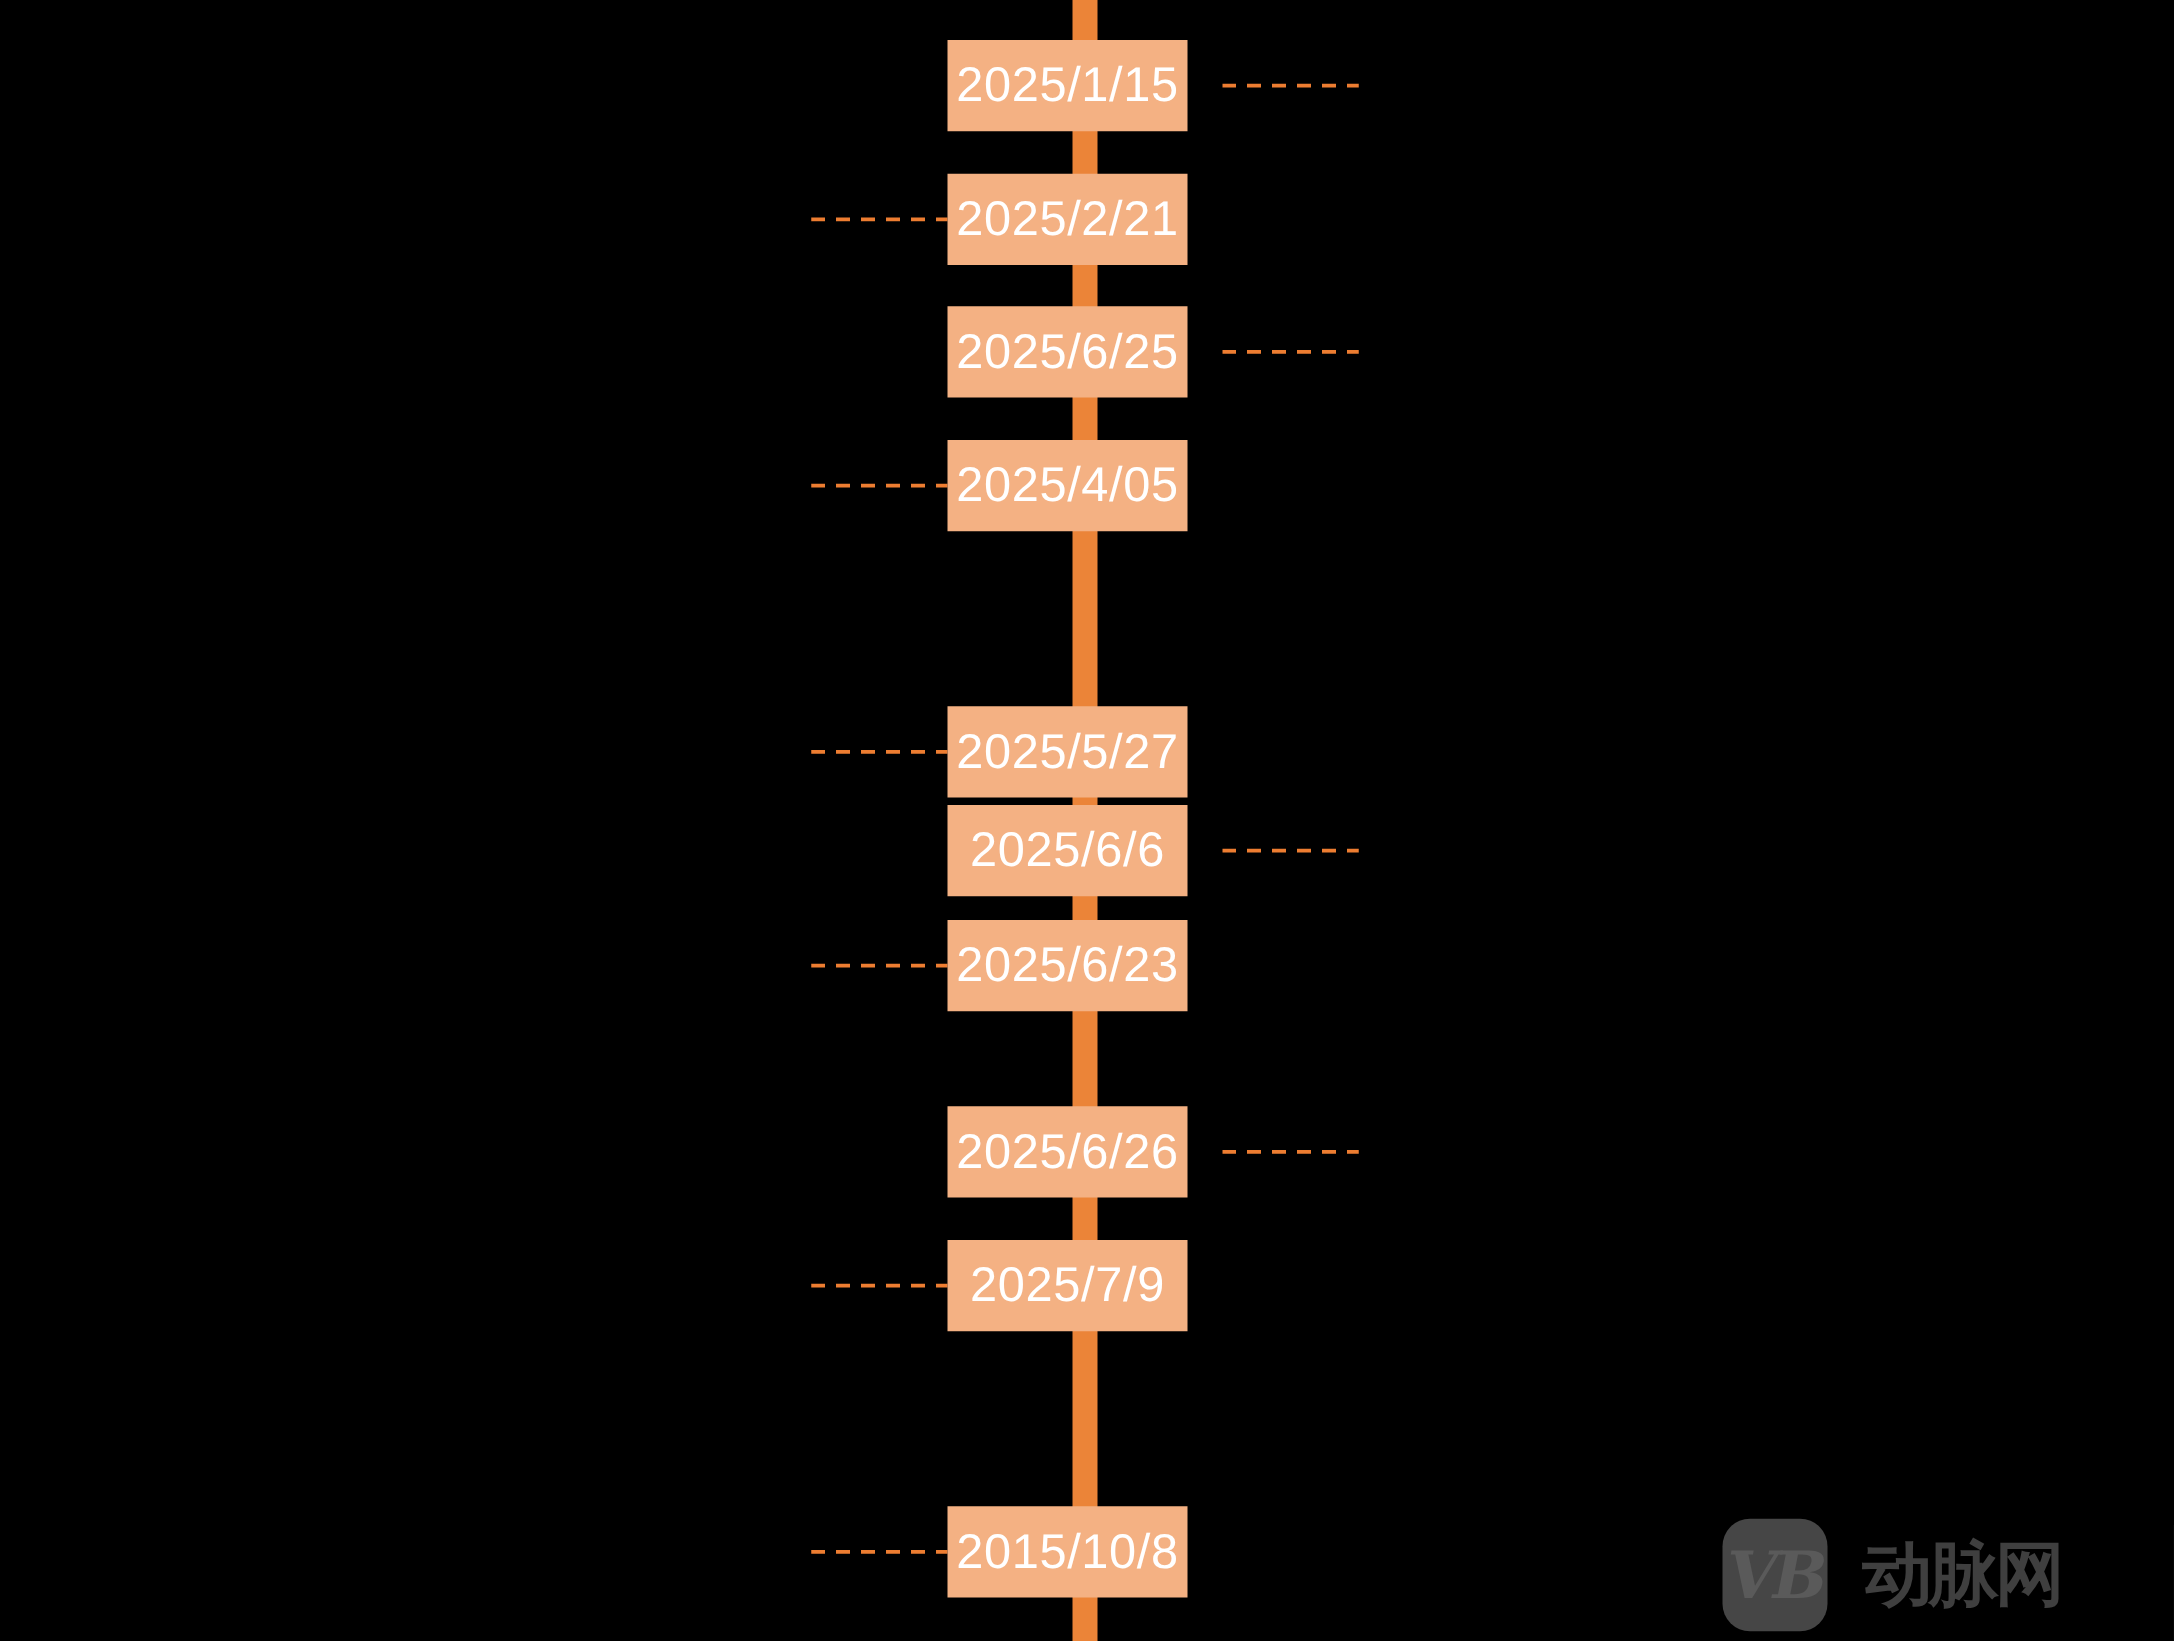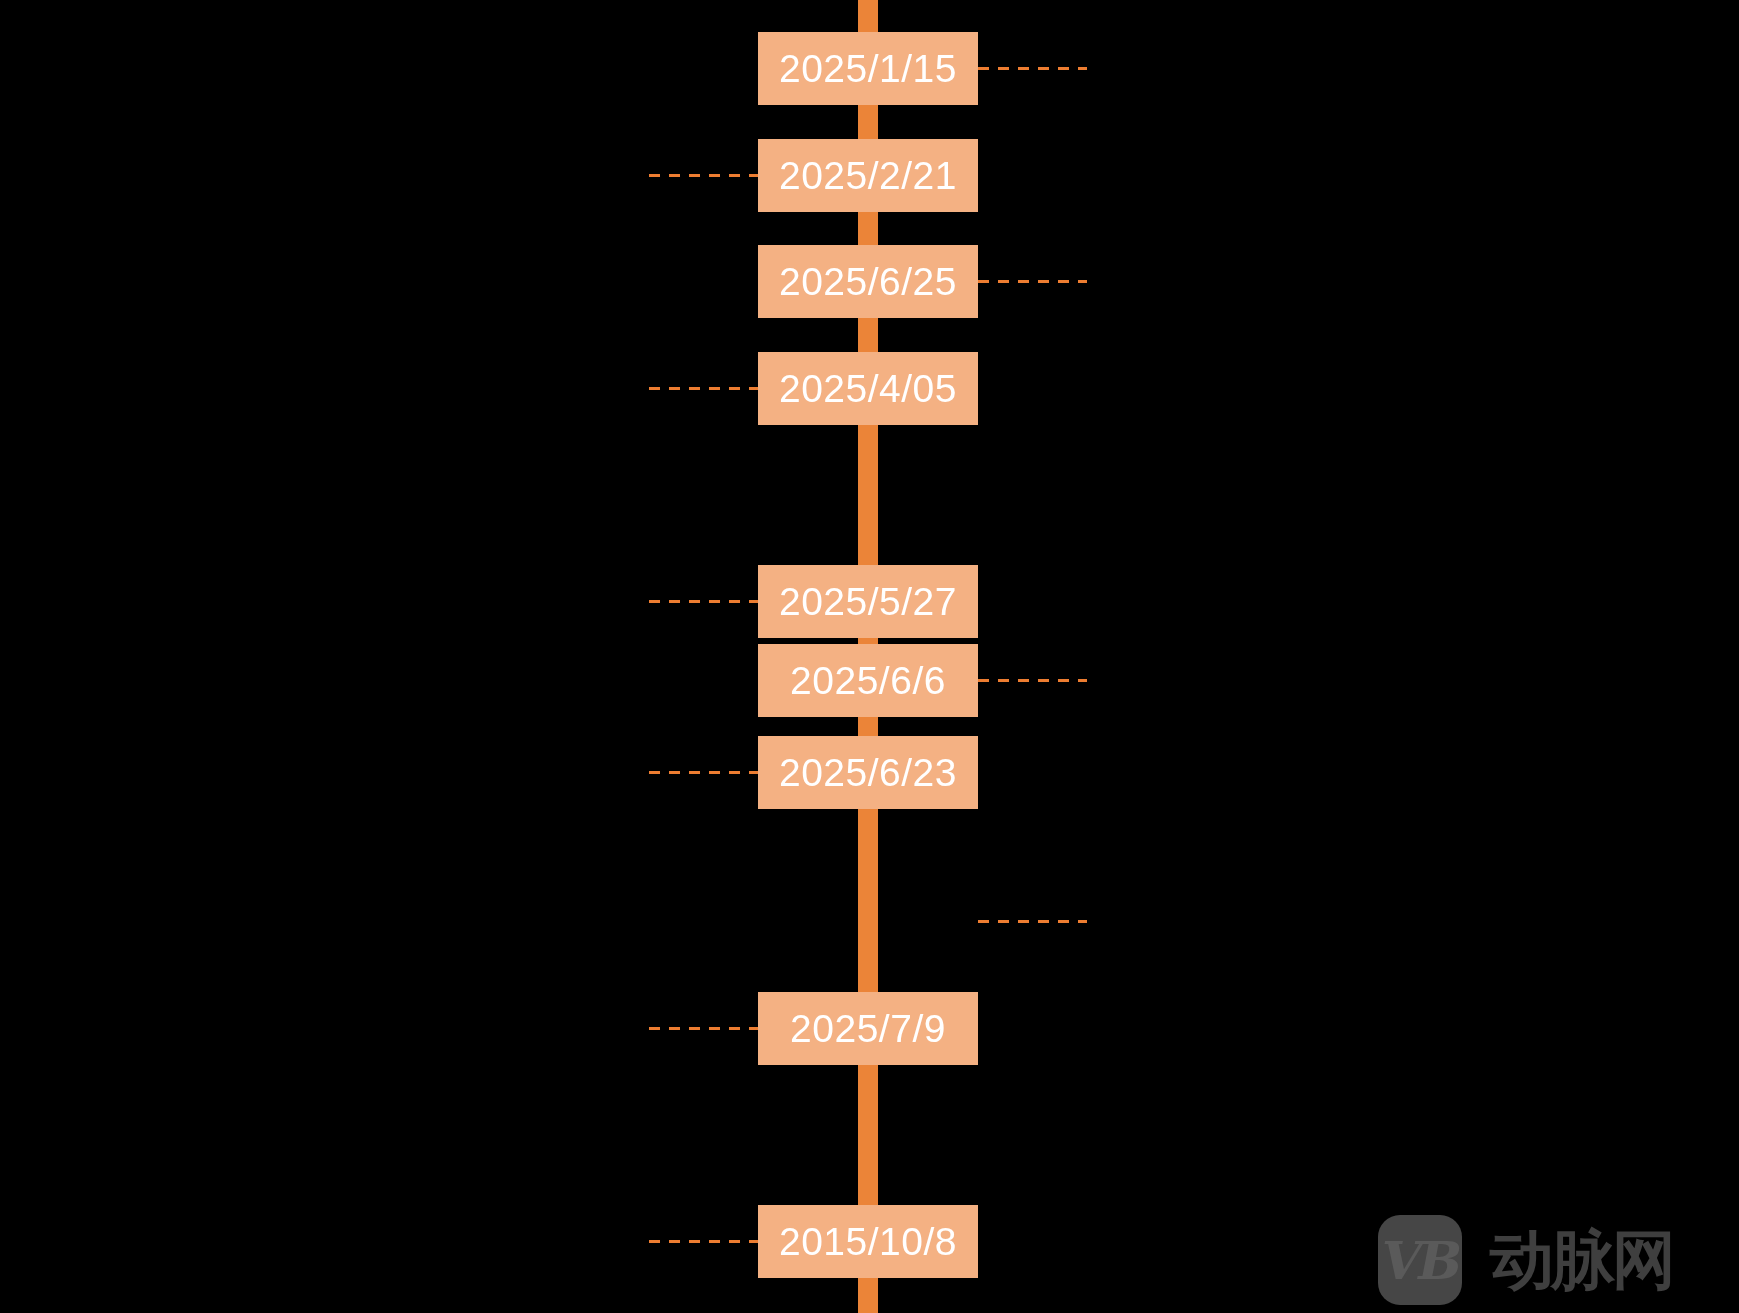--- a/index.html
+++ b/index.html
@@ -28,21 +28,21 @@
     background:var(--axis);
   }
   .event {
     position:absolute;
     left:649px;
     width:438px; height:73px;
   }
   .event .box {
     position:absolute;
     left:109px; top:0;
-    width:220px; height:73px;
+    width:192px; height:73px;
     background:var(--box);
     color:var(--box-text);
     display:flex; align-items:center; justify-content:center;
     font-size:39px;
     font-weight:400;
     letter-spacing:0.5px;
   }
   .event .dash {
     position:absolute;
     top:35px;
@@ -64,21 +64,21 @@
     border-radius:22px;
     display:flex; align-items:center; justify-content:center;
     color:var(--wm-mark);
     font-family:"DejaVu Serif", serif;
     font-weight:700; font-style:italic;
     font-size:52px;
     letter-spacing:-4px;
   }
   .wm-brand {
     color:var(--wm-text);
-    font-size:64px;
+    font-size:56px;
     font-weight:700;
     letter-spacing:-3px;
     line-height:90px;
     white-space:nowrap;
     font-family:"DejaVu Sans","Liberation Sans",sans-serif;
   }
 </style>
 </head>
 <body>
 
@@ -131,20 +131,23 @@
 
   <div class="event left" style="top:736px">
     <div class="dash"></div>
     <div class="box">
         <span>2025/6/23</span>
       </div>
   </div>
 
   <div class="event right" style="top:885px">
     <div class="dash"></div>
+    <div class="box">
+        <span>2025/6/26</span>
+      </div>
   </div>
 
   <div class="event left" style="top:992px">
     <div class="dash"></div>
     <div class="box">
         <span>2025/7/9</span>
       </div>
   </div>
 
 

